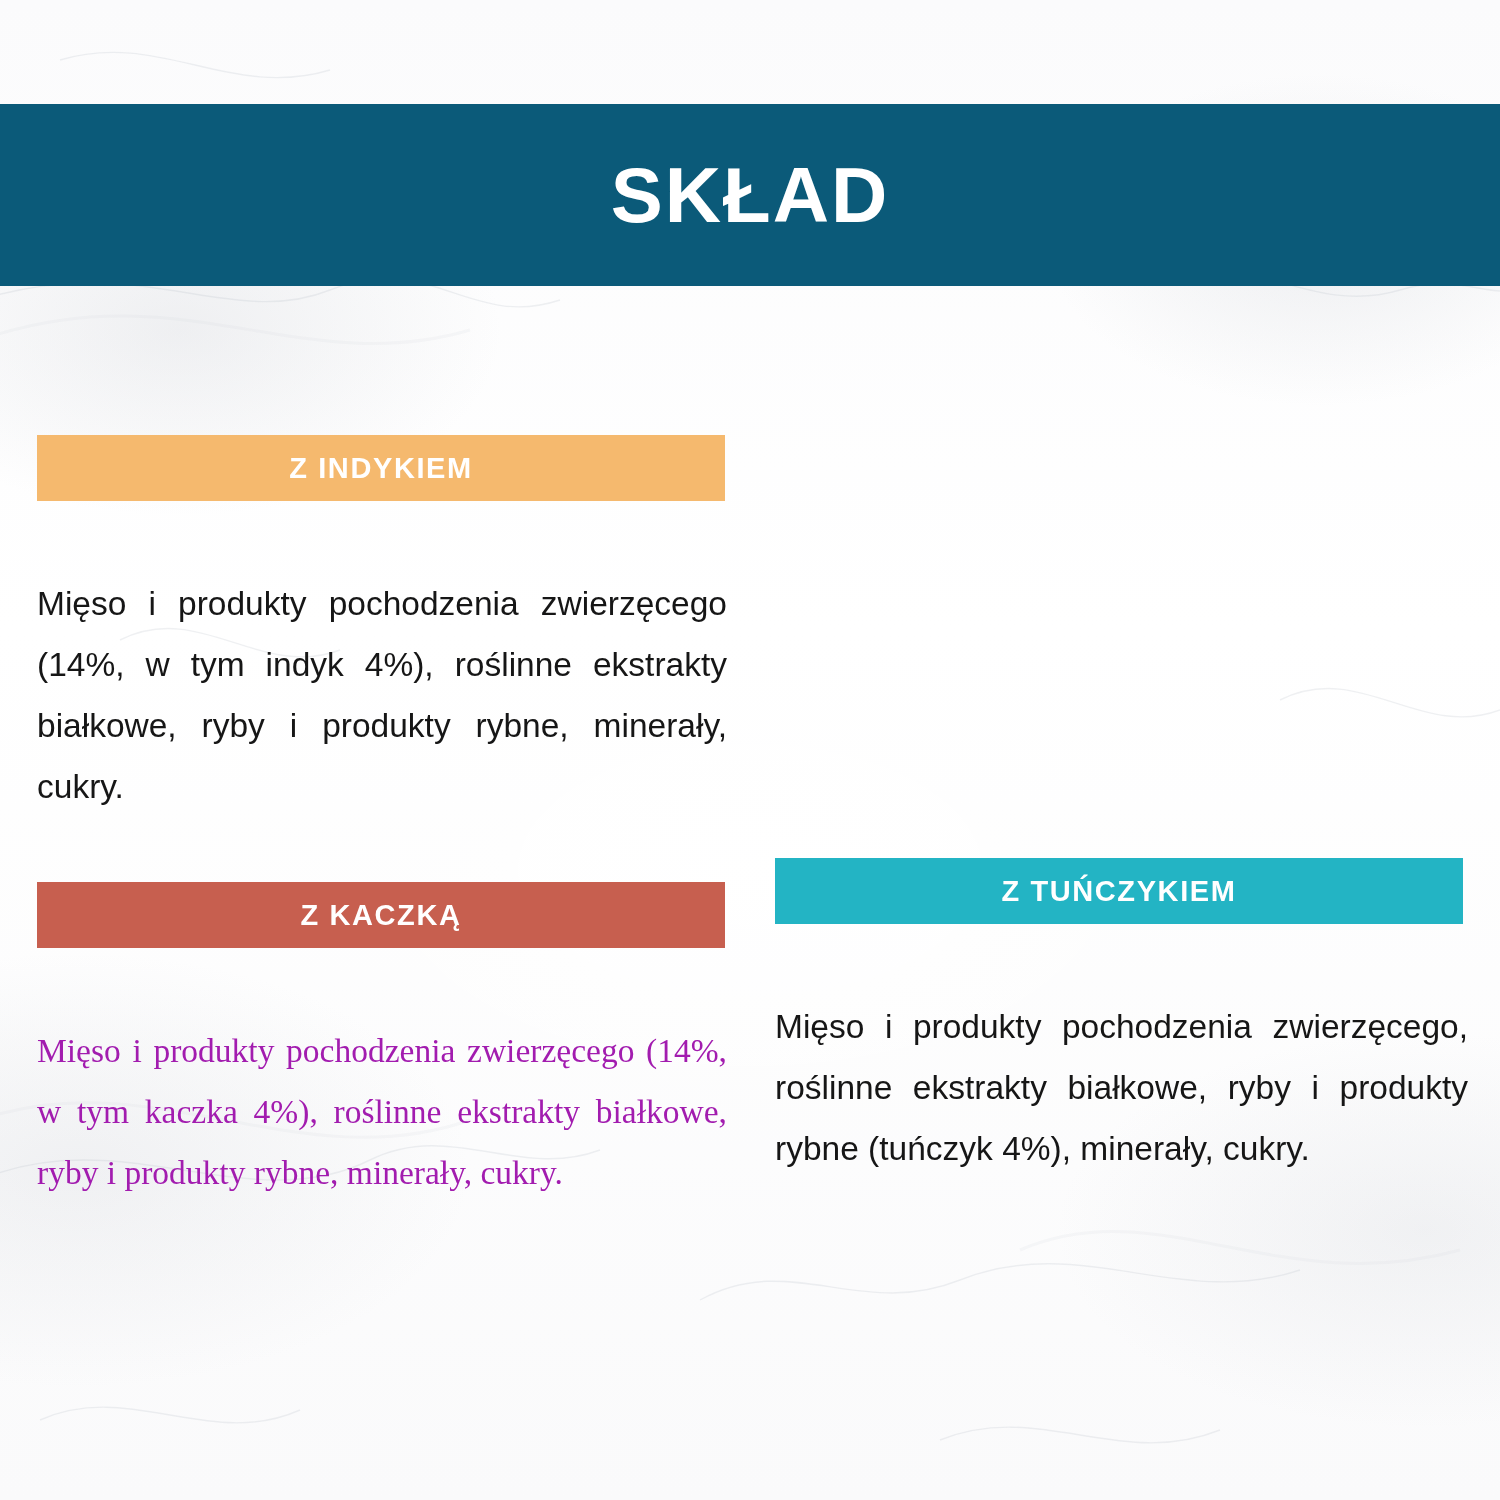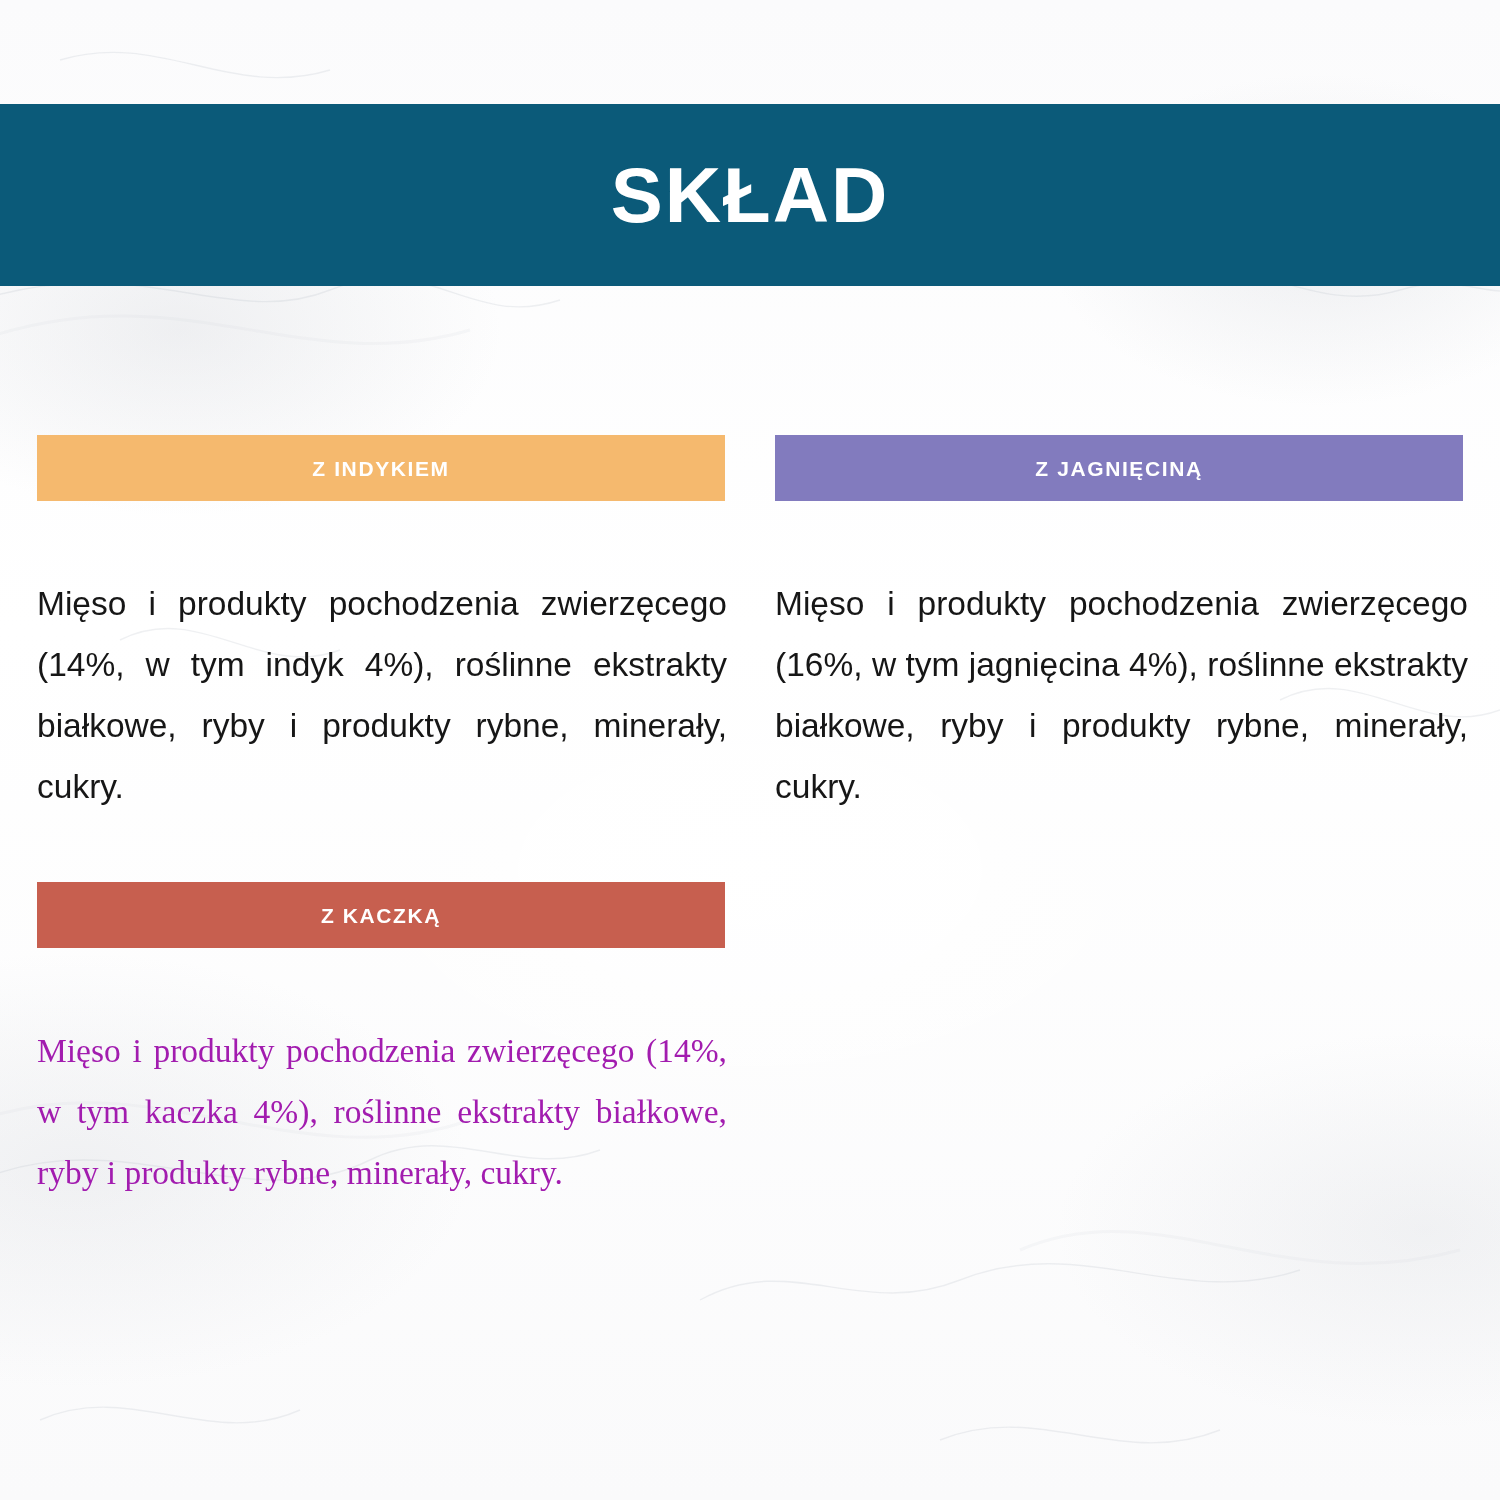--- a/index.html
+++ b/index.html
@@ -85,21 +85,21 @@
   .band {
     width: 688px;
     height: 66px;
     display: flex;
     align-items: center;
     justify-content: center;
     box-sizing: border-box;
   }
   .band-label {
     color: #ffffff;
-    font-size: 21px;
+    font-size: 29px;
     font-weight: bold;
     letter-spacing: 1.6px;
     line-height: 1;
     text-align: center;
     white-space: nowrap;
   }
 
   .body-text {
     margin-top: 72px;
     width: 690px;
@@ -147,29 +147,29 @@
 
   <div class="grid">
 
     <div class="block col-left row-top">
       <div class="band" style="background-color: rgb(245, 185, 110);">
         <span class="band-label" style="color: rgb(255, 255, 255);">Z INDYKIEM</span>
       </div>
       <p class="body-text" style="color: rgb(22, 22, 22);">Mięso i produkty pochodzenia zwierzęcego (14%, w tym indyk 4%), roślinne ekstrakty białkowe, ryby i produkty rybne, minerały, cukry.</p>
     </div>
 
-    <div class="block col-right row-top">
-      <div class="band" style="background-color: rgb(130, 123, 190);">
-        <span class="band-label" style="color: rgb(255, 255, 255);">Z JAGNIĘCINĄ</span>
-      </div>
-      <p class="body-text" style="color: rgb(22, 22, 22);">Mięso i produkty pochodzenia zwierzęcego (16%, w tym jagnięcina 4%), roślinne ekstrakty białkowe, ryby i produkty rybne, minerały, cukry.</p>
-    </div>
 
     <div class="block col-left row-bottom">
       <div class="band" style="background-color: rgb(199, 95, 79); margin-top: 24px;">
         <span class="band-label" style="color: rgb(255, 255, 255);">Z KACZKĄ</span>
       </div>
       <p class="body-text" style="color: #a21caf; font-family: Liberation Serif, serif;">Mięso i produkty pochodzenia zwierzęcego (14%, w tym kaczka 4%), roślinne ekstrakty białkowe, ryby i produkty rybne, minerały, cukry.</p>
     </div>
 
+    <div class="block col-right row-bottom">
+      <div class="band" style="background-color: rgb(35, 180, 196);">
+        <span class="band-label" style="color: rgb(255, 255, 255);">Z TUŃCZYKIEM</span>
+      </div>
+      <p class="body-text" style="color: rgb(22, 22, 22);">Mięso i produkty pochodzenia zwierzęcego, roślinne ekstrakty białkowe, ryby i produkty rybne (tuńczyk 4%), minerały, cukry.</p>
+    </div>
 
   </div>
 </div>
 
 </body></html>

